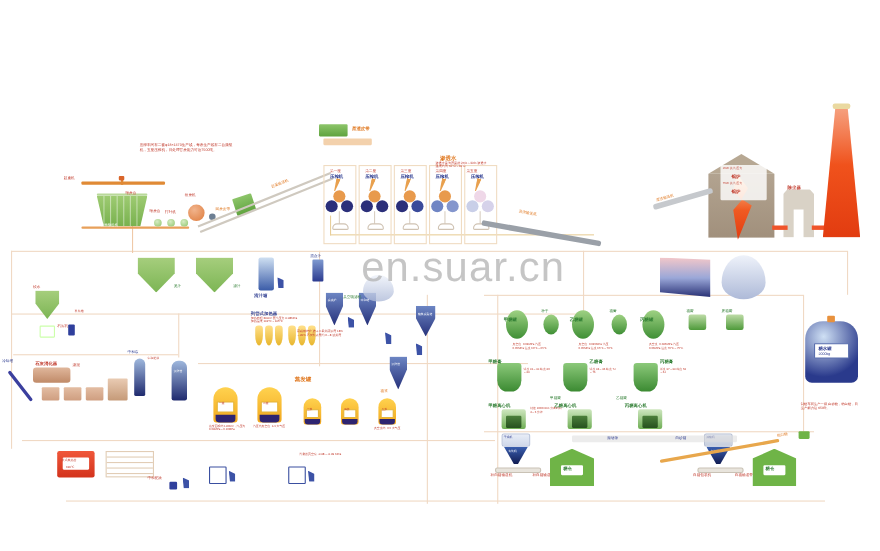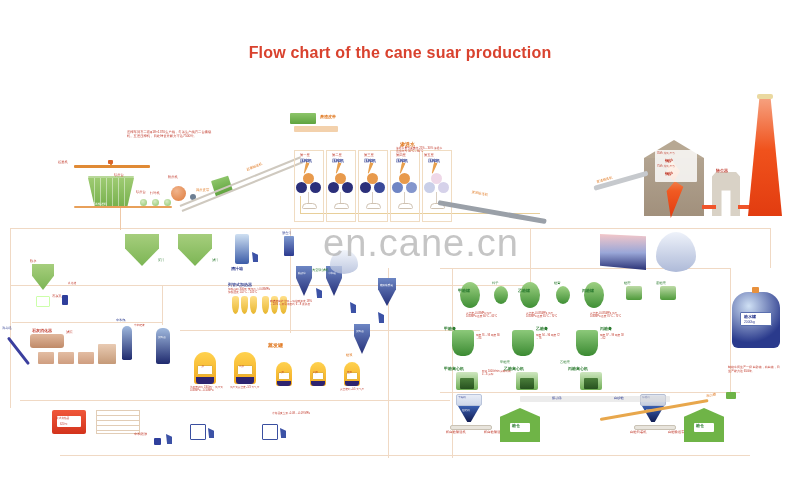--- a/index.html
+++ b/index.html
@@ -166,21 +166,20 @@
   .ribbon.dark{background:#9aa0a8;}
   .ribbon.or{background:#e8a74c;height:3px;}
 
   .bandlbl{position:absolute;background:#ddd;height:6px;border-radius:1px;}
 </style>
 </head>
 <body>
 
 <div id="stage">
 
-  <div class="title">Flow chart of the cane suar production</div>
 
   <div>
     <div class="pipe h" style="left:10px;top:228px;width:760px;"></div>
     <div class="pipe h" style="left:10px;top:285px;width:520px;"></div>
     <div class="pipe h" style="left:12px;top:322px;width:150px;"></div>
     <div class="pipe h" style="left:20px;top:400px;width:430px;"></div>
     <div class="pipe h" style="left:180px;top:330px;width:300px;"></div>
     <div class="pipe h" style="left:440px;top:268px;width:290px;"></div>
     <div class="pipe h" style="left:440px;top:392px;width:300px;"></div>
     <div class="pipe h" style="left:60px;top:455px;width:690px;"></div>
@@ -571,15 +570,15 @@
       </div>
     <div class="lbl grn mid" style="left:696px;top:423px;">糖仓</div>
 
     <div class="bandlbl" style="left:520px;top:396px;width:150px;opacity:.55;"></div>
     <div class="lbl blue" style="left:552px;top:396px;">振动筛</div>
     <div class="lbl blue" style="left:614px;top:396px;">白砂糖</div>
     <div class="ribbon or" style="left:600px;top:418px;width:110px;transform:rotate(-10deg);"></div>
     <div class="lbl org" style="left:706px;top:394px;transform:rotate(-10deg);">粗白糖</div>
   </div>
 
-  <div class="watermark">en.cane.cn</div>
+  <div class="watermark">en.suar.cn</div>
 
 </div>
 
 </body></html>

